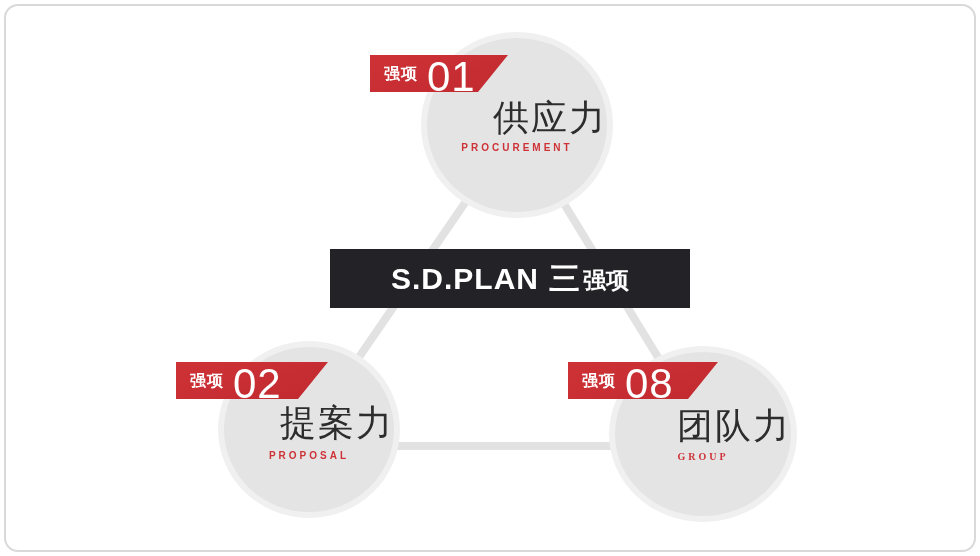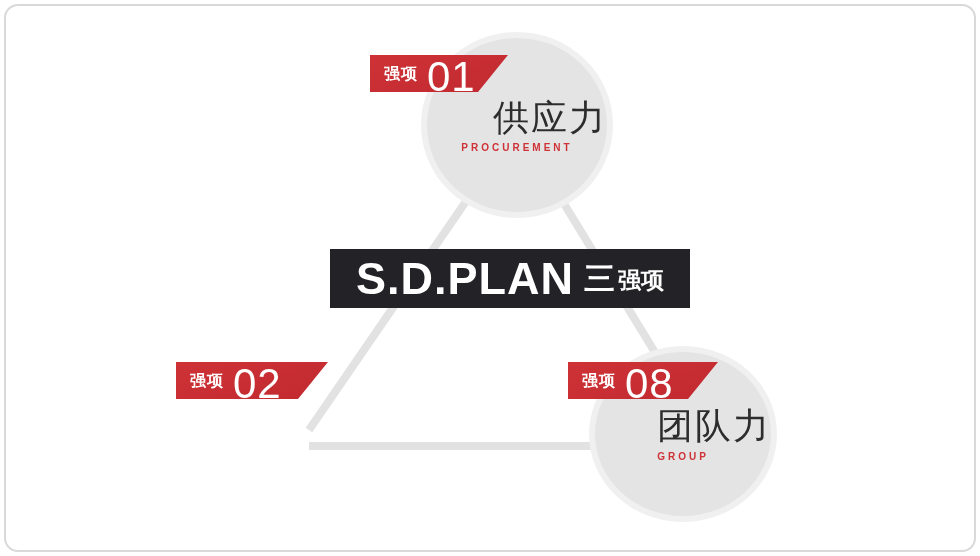--- a/index.html
+++ b/index.html
@@ -14,21 +14,21 @@
   .connectors{position:absolute;left:0;top:0;}
   .connectors line{stroke:var(--line,#e2e2e2);stroke-width:8;}
   .circle{
     position:absolute;border-radius:50%;
     background:var(--circle-fill,#e4e4e5);
     border:6px solid var(--circle-ring,#f0f0f1);
     box-sizing:border-box;
   }
   .c-top{left:421px;top:32px;width:192px;height:186px;}
   .c-bl{left:218px;top:341px;width:182px;height:177px;}
-  .c-br{left:589px;top:346px;width:188px;height:176px;}
+  .c-br{left:609px;top:346px;width:188px;height:176px;font-family:Liberation Serif, serif;}
   .c-title{
     position:absolute;left:0;width:100%;text-align:right;
     font-size:36px;line-height:36px;letter-spacing:2px;
     color:var(--title-text,#2d2d2d);font-weight:400;white-space:nowrap;
   }
   .c-sub{
     position:absolute;left:0;width:100%;text-align:center;
     font-size:10px;line-height:12px;font-weight:bold;letter-spacing:3px;
     color:var(--red,#ce3236);white-space:nowrap;
   }
@@ -44,21 +44,21 @@
   .b1{left:370px;top:55px;width:138px;}
   .b2{left:176px;top:362px;width:152px;}
   .b3{left:568px;top:362px;width:150px;}
   .b-label{font-size:16px;line-height:16px;font-weight:bold;letter-spacing:1px;margin-right:9px;}
   .b-num{font-size:42px;line-height:34px;font-weight:400;letter-spacing:1px;transform:translateY(-1px);margin-top:8px;}
   .center-banner{
     position:absolute;left:330px;top:249px;width:360px;height:59px;
     background:var(--dark,#232327);color:#ffffff;
     display:flex;align-items:center;justify-content:center;white-space:nowrap;
   }
-  .brand{font-size:45px;font-weight:bold;letter-spacing:1px;}
+  .brand{font-size:30px;font-weight:bold;letter-spacing:1px;}
   .suffix-lg{font-size:31px;font-weight:bold;margin-left:10px;}
   .suffix-sm{font-size:23px;font-weight:bold;margin-left:3px;margin-top:3px;}
 </style>
 </head>
 <body>
 
 <div class="slide">
 
   <div class="slide-border"></div>
 
@@ -66,20 +66,24 @@
     <line x1="517" y1="127" x2="309" y2="430"></line>
     <line x1="517" y1="127" x2="705" y2="434"></line>
     <line x1="309" y1="446" x2="705" y2="446"></line>
   </svg>
 
   <div class="circle c-top">
     <div class="c-title">供应力</div>
     <div class="c-sub">PROCUREMENT</div>
   </div>
 
+  <div class="circle c-bl">
+    <div class="c-title">提案力</div>
+    <div class="c-sub">PROPOSAL</div>
+  </div>
 
   <div class="circle c-br">
     <div class="c-title">团队力</div>
     <div class="c-sub">GROUP</div>
   </div>
 
   <div class="badge b1">
     <span class="b-label">强项</span>
     <span class="b-num">01</span>
   </div>

